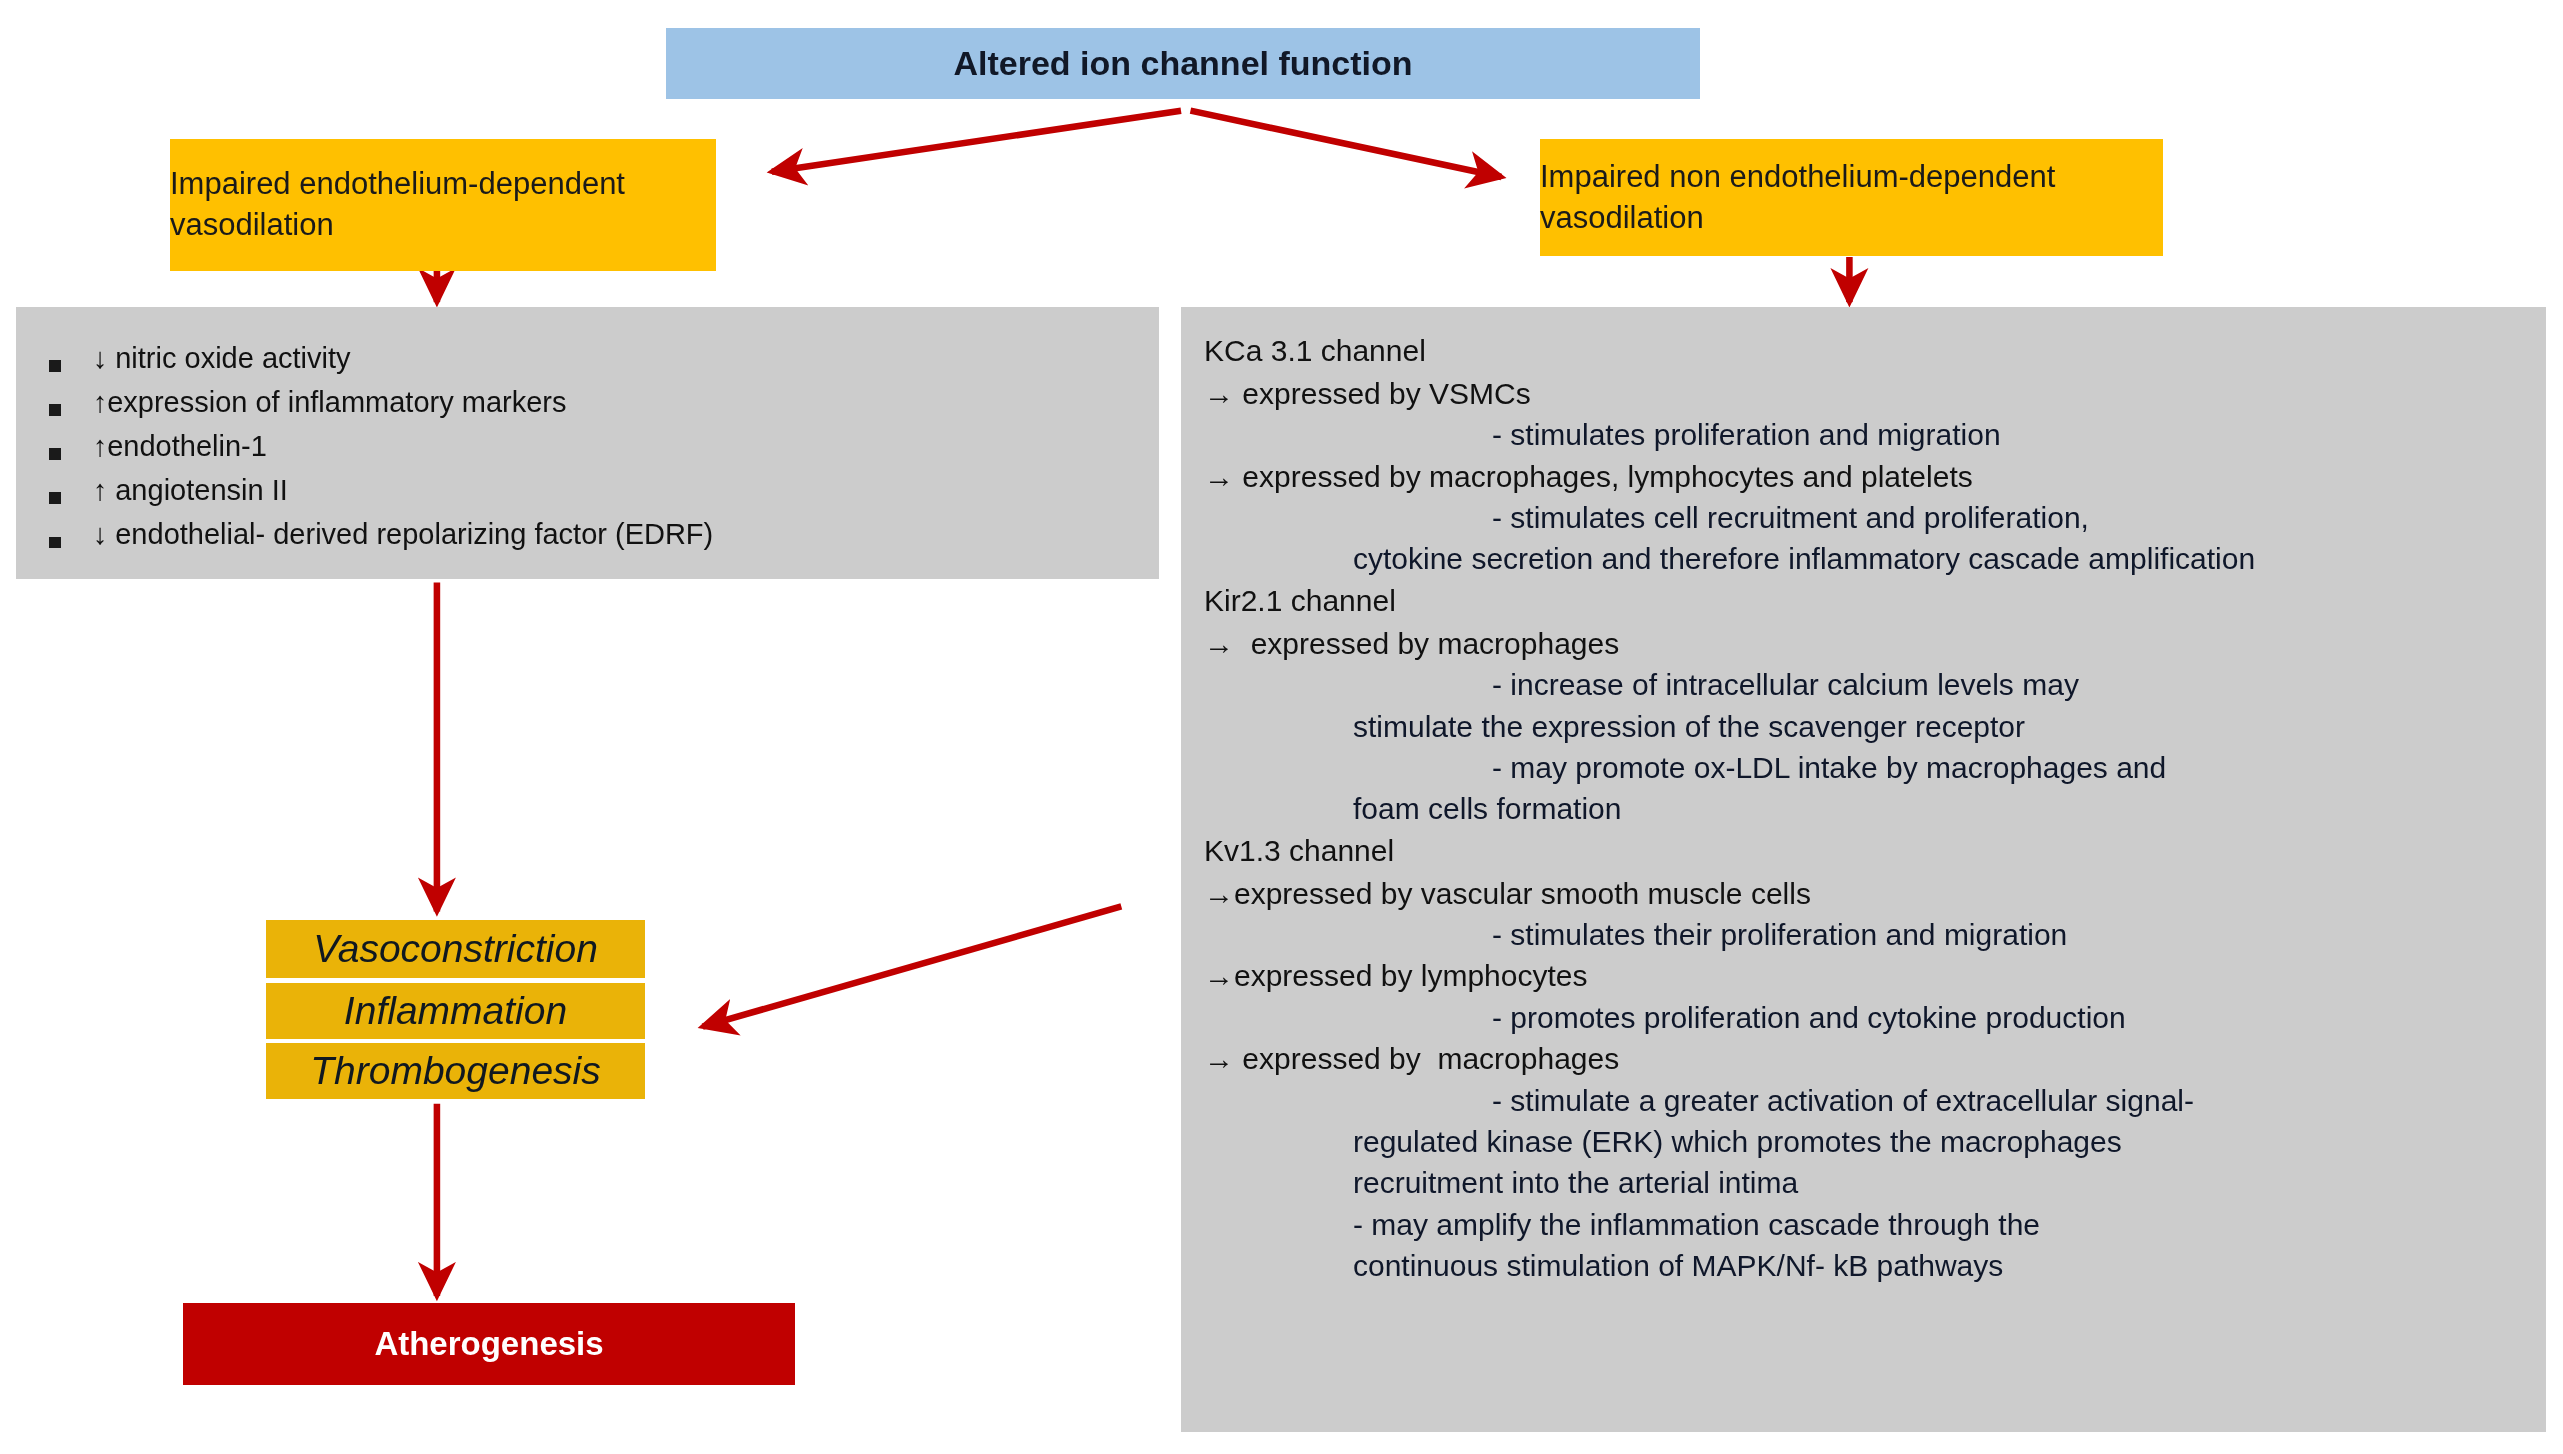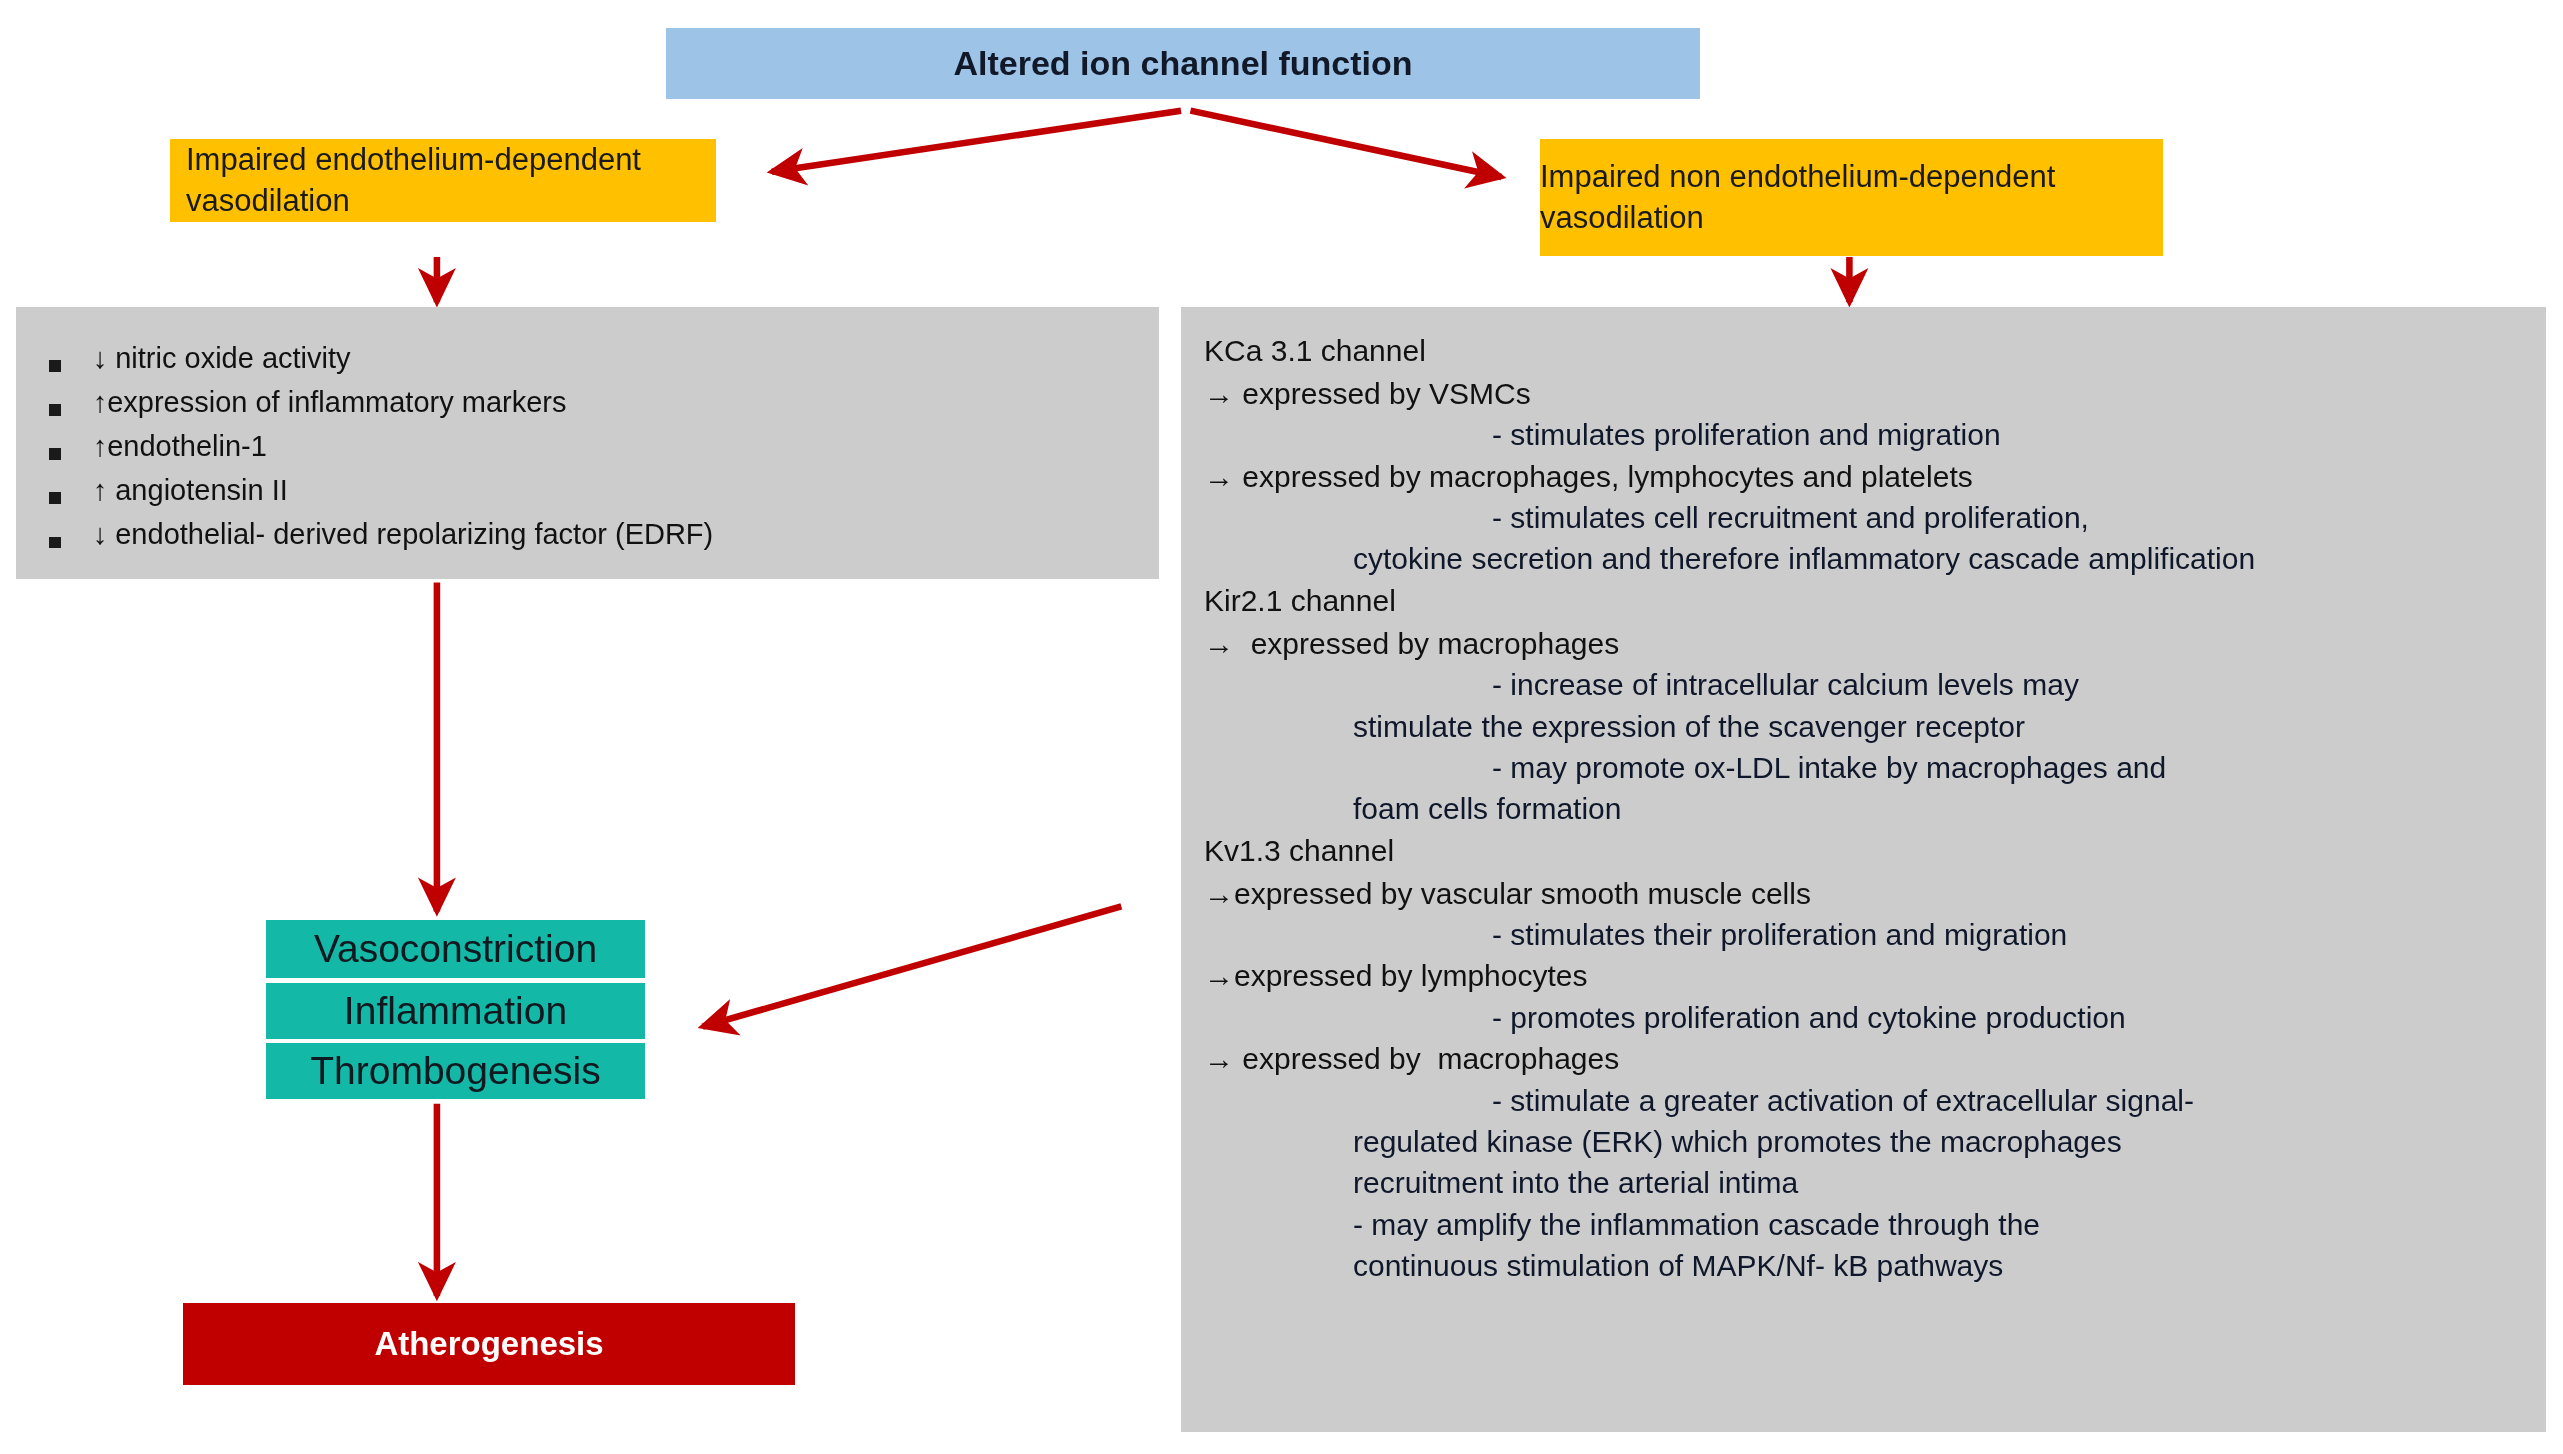--- a/index.html
+++ b/index.html
@@ -32,21 +32,21 @@
     font-weight:bold;
     color:#111827;
   }
 
   
   .orange{
     background:#ffc000;
     font-size:31px;
     color:#1a1a1a;
   }
-  #orange-left{ left:170px; top:139px; width:546px; height:83px;padding-left:16px; }
+  #orange-left{ left:170px; top:139px; width:546px; height:132px; }
   #orange-right{ left:1540px; top:139px; width:623px; height:117px; }
 
   
   .gray-panel{
     position:absolute;
     background:#cccccc;
     box-sizing:border-box;
   }
   #left-gray{
     left:16px; top:307px; width:1143px; height:272px;
@@ -93,27 +93,28 @@
     line-height:1.38;
     margin:0;
     color:#0f172a;
   }
   .ind-1{ padding-left:0px; }
   .ind-2{ padding-left:288px; }
   .ind-3{ padding-left:149px; }
 
   
   .blue{
-    background:#14b8a6;
+    background:#eab308;
     font-size:39px;
     color:#101820;
     left:266px;
     width:379px;
     height:58px;
     border-top:2.2px solid #ffffff;
+    font-style:italic;
   }
   #blue-1{ top:920px; border-top:none; }
   #blue-2{ top:981px; }
   #blue-3{ top:1041px; }
 
   
   #red-box{
     left:183px; top:1303px; width:612px; height:82px;
     background:#c00000;
     color:#ffffff;

